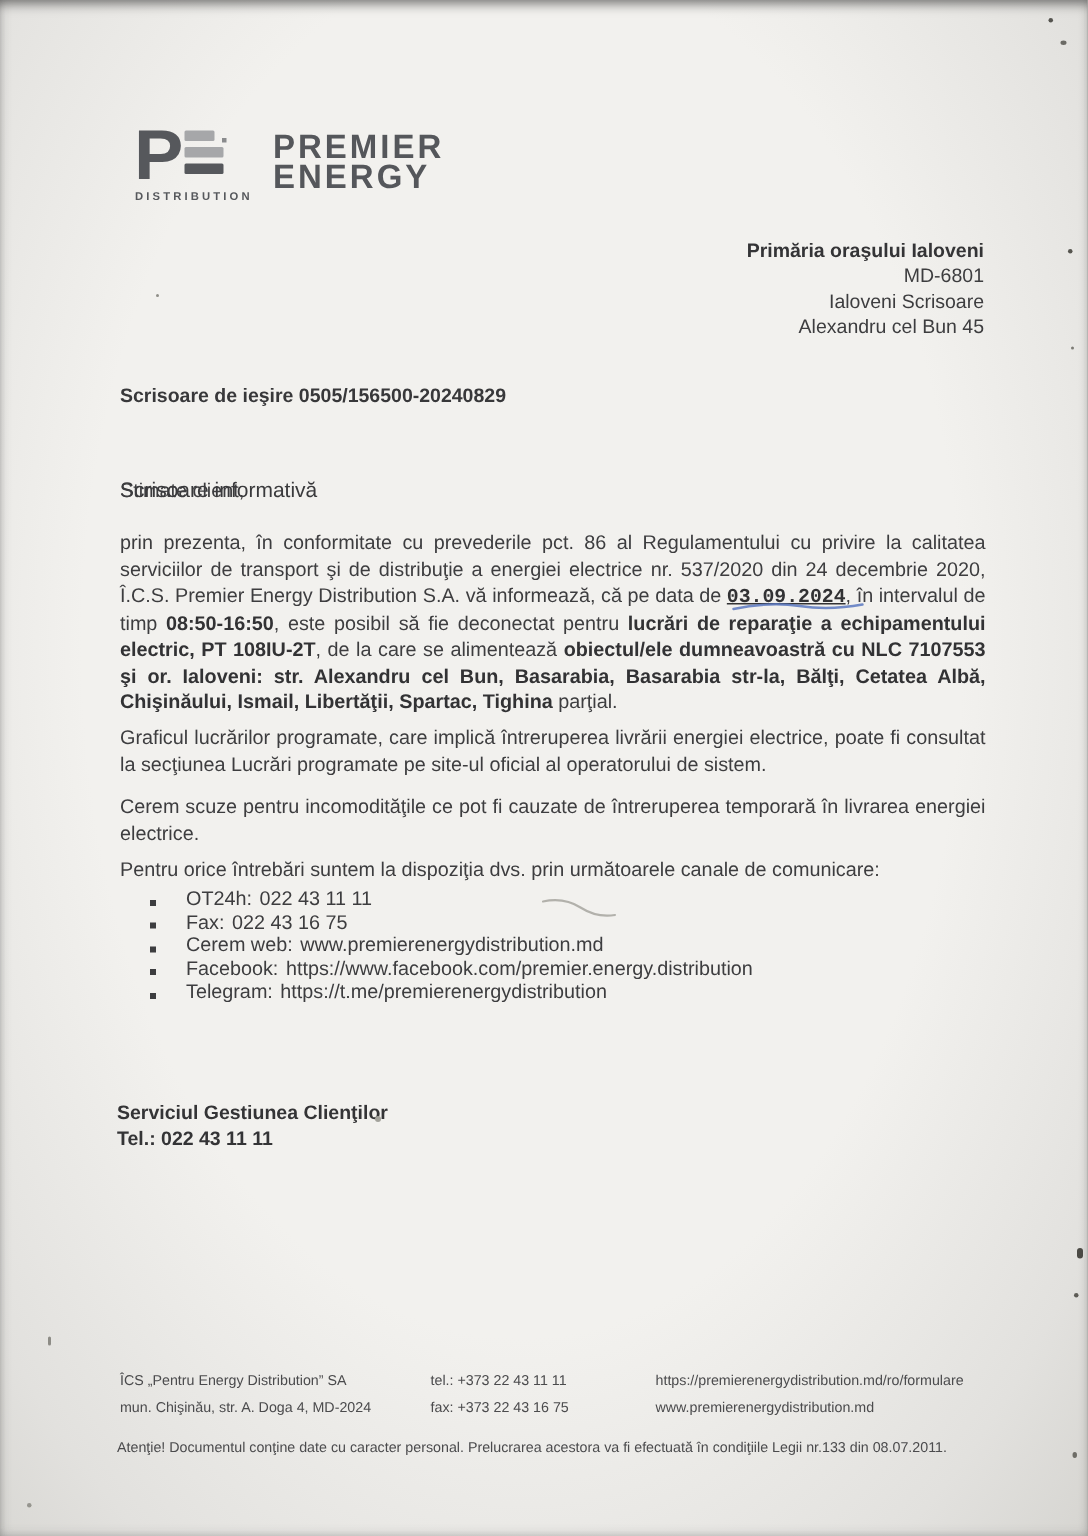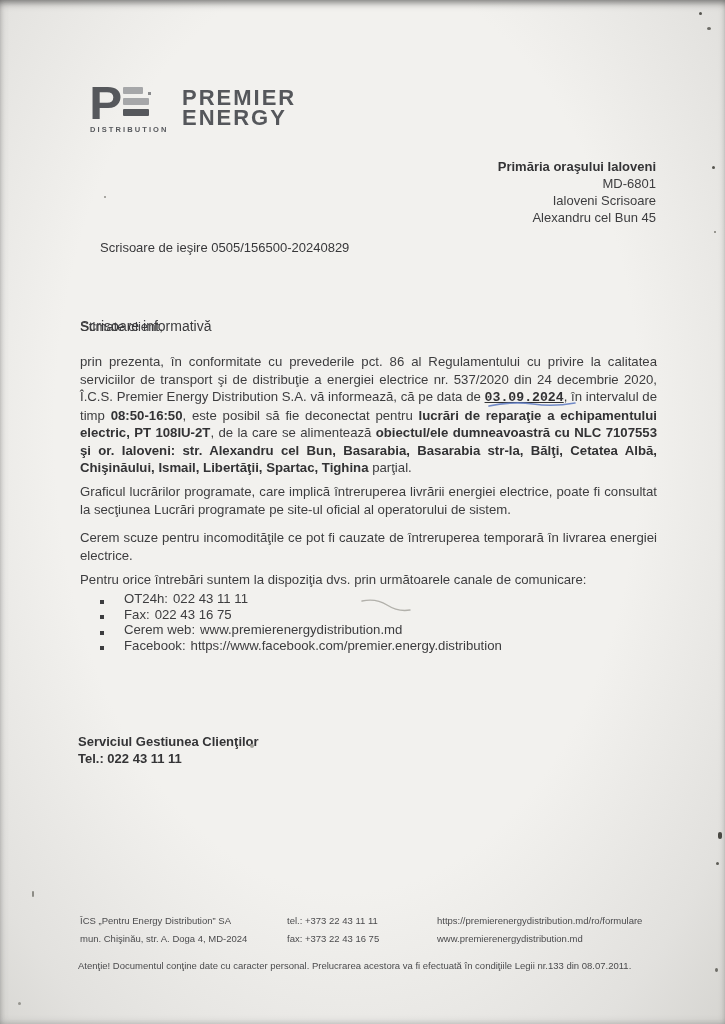--- a/index.html
+++ b/index.html
@@ -38,21 +38,21 @@
   }
   .logo-word{margin-left:14px;margin-top:4px;}
   .logo-word div{
     font-size:22px;font-weight:700;letter-spacing:2px;color:#55575b;line-height:20px;
     transform:scaleY(1.02);
   }
   
   .recipient{left:300px;top:158px;width:356px;text-align:right;font-size:13px;line-height:17px;}
   .recipient .rname{font-weight:700;color:#343436;}
   
-  .reference{left:80px;top:240px;font-size:13px;font-weight:400;color:#38383a;margin-left:20px;}
+  .reference{left:80px;top:256px;font-size:13px;font-weight:700;color:#38383a;}
   .title{left:80px;top:318px;width:575px;text-align:left;font-size:14px;color:#3a3a3c;}
   .salutation{left:80px;top:319px;font-size:13.2px;}
   .para{left:80px;width:577px;font-size:13.2px;line-height:17.5px;text-align:justify;}
   .p1{top:353px;}
   .p2{top:483px;}
   .p3{top:529px;}
   .p4{top:571px;text-align:left;}
   .b{font-weight:700;color:#323234;}
   .u{}
   .bu{font-weight:700;color:#323234;text-decoration:underline;font-family:Liberation Mono, monospace;}
@@ -125,20 +125,25 @@
     <li>
       <span class="blt"></span>
       <span class="clabel">Cerem web:</span>
       <span class="cvalue u">www.premierenergydistribution.md</span>
     </li>
     <li>
       <span class="blt"></span>
       <span class="clabel">Facebook:</span>
       <span class="cvalue u">https://www.facebook.com/premier.energy.distribution</span>
     </li>
+    <li>
+      <span class="blt"></span>
+      <span class="clabel">Telegram:</span>
+      <span class="cvalue u">https://t.me/premierenergydistribution</span>
+    </li>
   </ul>
 
   <div class="abs signature">
     <div>Serviciul Gestiunea Clienţilor</div>
     <div>Tel.: 022 43 11 11</div>
   </div>
 
   <div class="abs foot foot-left">
     <div>ÎCS „Pentru Energy Distribution” SA</div>
     <div>mun. Chişinău, str. A. Doga 4, MD-2024</div>

